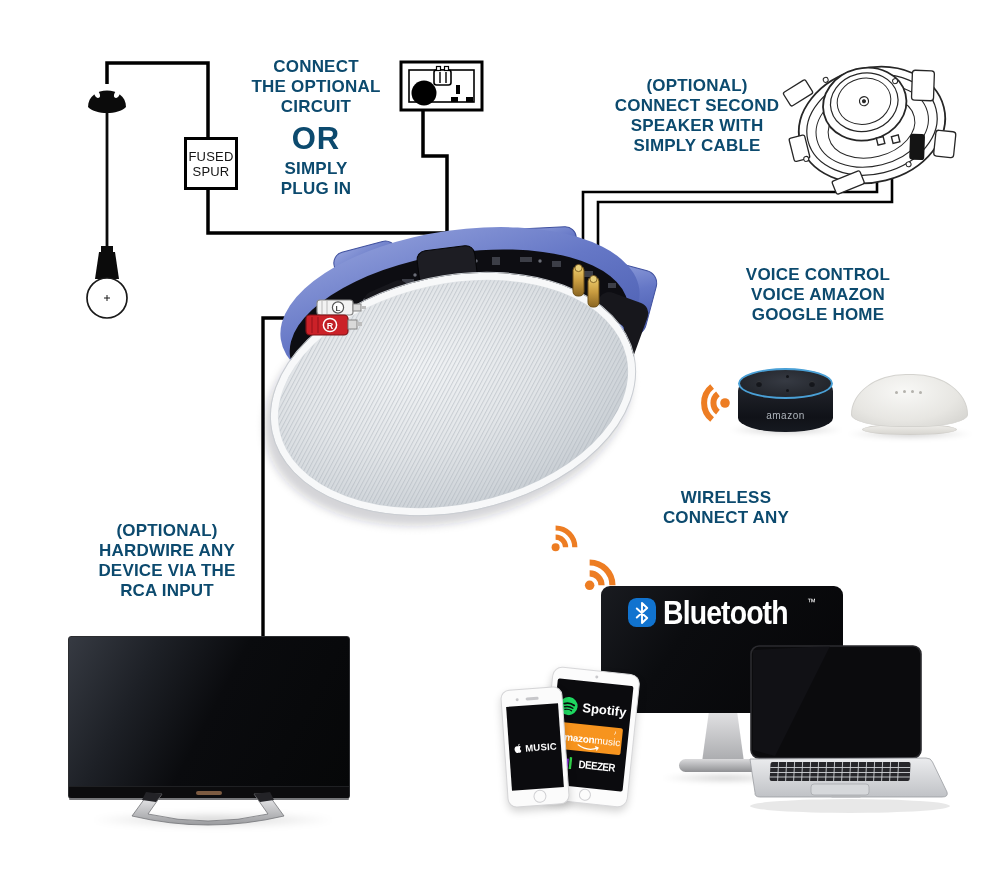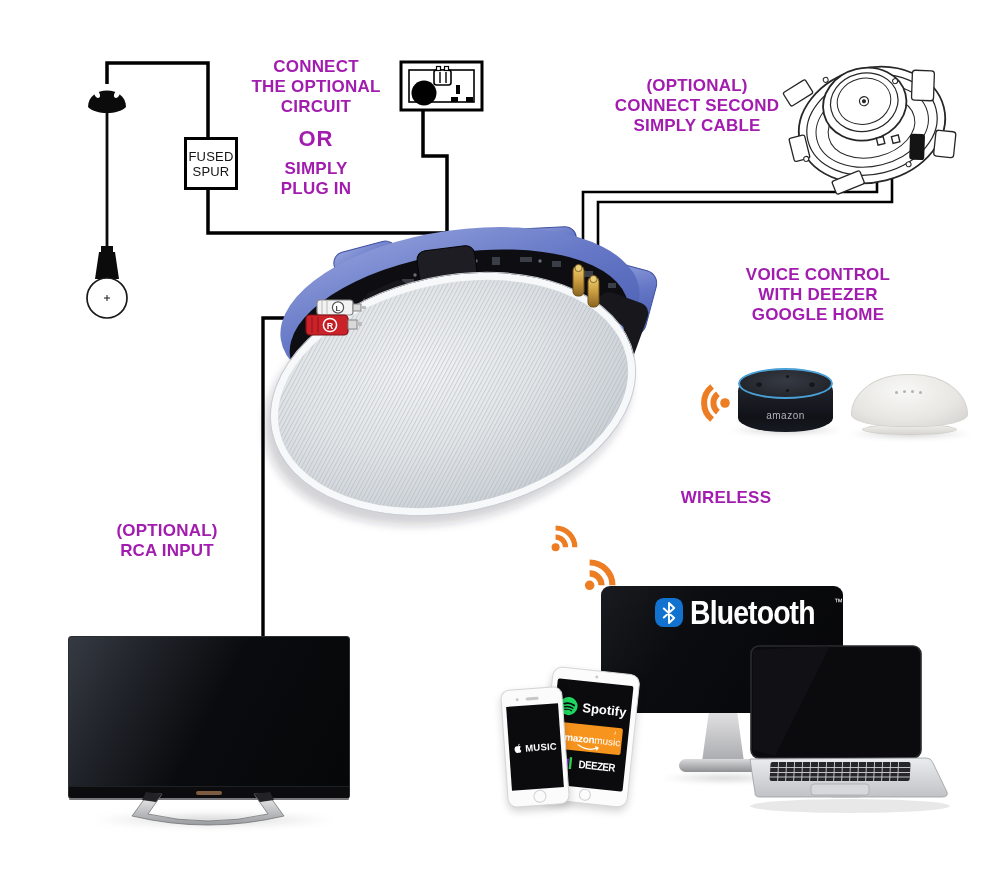--- a/index.html
+++ b/index.html
@@ -2,22 +2,22 @@
 <html><head>
 <meta charset="utf-8">
 <style>
   html,body{margin:0;padding:0;background:#fff;}
   #canvas{position:relative;width:1000px;height:869px;background:#fff;overflow:hidden;
           font-family:"Liberation Sans",sans-serif;}
   .abs{position:absolute;}
   svg{display:block;}
   
   .cap{position:absolute;width:220px;text-align:center;font-weight:bold;
-       font-size:17px;line-height:20px;letter-spacing:.2px;color:#a21caf;}
-  .cap .or{font-size:22px;line-height:32px;letter-spacing:1px;margin:6px 0 4px;}
+       font-size:17px;line-height:20px;letter-spacing:.2px;color:#0c4a6e;}
+  .cap .or{font-size:31px;line-height:32px;letter-spacing:1px;margin:6px 0 4px;}
   
   .fused{position:absolute;left:184px;top:137px;width:48px;height:47px;background:#fff;
          border:3px solid #000;display:flex;flex-direction:column;align-items:center;
          justify-content:center;font-size:13px;line-height:15px;color:#151515;
          letter-spacing:.2px;z-index:2;}
   
   .wifi{position:absolute;}
   
   .tv{left:68px;top:636px;width:280px;height:161px;z-index:3;
       background:linear-gradient(118deg,#363a42 0%,#1d2026 26%,#0a0b0e 50%,#060708 100%);
@@ -27,21 +27,21 @@
   .tv-logo{position:absolute;left:50%;bottom:3px;width:26px;height:4px;margin-left:-13px;
            background:#7c5b41;border-radius:2px;}
   .tv-edge{position:absolute;left:0;right:0;bottom:-2px;height:2px;background:#76777a;border-radius:1px;}
   .tv-shadow{left:88px;top:812px;width:250px;height:16px;z-index:2;border-radius:50%;
              background:radial-gradient(ellipse,rgba(0,0,0,.18),rgba(0,0,0,0) 70%);filter:blur(3px);}
   
   .imac-screen{left:601px;top:586px;width:242px;height:127px;z-index:3;
       background:linear-gradient(125deg,#191b20 0%,#0b0c0f 35%,#060608 100%);
       border-radius:9px 9px 4px 4px;}
   .bt-row{position:absolute;left:0;right:0;top:12px;display:flex;align-items:flex-start;
-          justify-content:flex-end;gap:7px;}
+          justify-content:center;gap:7px;}
   .bt-badge{width:28px;height:29px;border-radius:30%;background:#1173cf;display:flex;
             align-items:center;justify-content:center;}
   .bt-word{color:#fff;font-weight:bold;font-size:33px;line-height:30px;letter-spacing:-1px;
            display:inline-block;transform:scaleX(.86);transform-origin:left top;}
   .bt-tm{color:#fff;font-size:9px;line-height:9px;margin-left:-8px;}
   .imac-neck{left:702px;top:713px;width:42px;height:49px;z-index:2;
       clip-path:polygon(16% 0,84% 0,100% 100%,0 100%);
       background:linear-gradient(#e0e0e2,#a9aaad);}
   .imac-base{left:679px;top:759px;width:88px;height:13px;z-index:3;border-radius:7px;
       background:linear-gradient(#dadadc,#8f9093);}
@@ -272,35 +272,39 @@
   </div>
 
   <div class="fused">
     <div>FUSED</div>
     <div>SPUR</div>
   </div>
 
   <div class="cap" style="left:587px;top:76px;z-index:2">
     <div>(OPTIONAL)</div>
     <div>CONNECT SECOND</div>
+    <div>SPEAKER WITH</div>
     <div>SIMPLY CABLE</div>
   </div>
 
   <div class="cap" style="left:708px;top:265px;z-index:2">
     <div>VOICE CONTROL</div>
-    <div>WITH DEEZER</div>
+    <div>VOICE AMAZON</div>
     <div>GOOGLE HOME</div>
   </div>
 
   <div class="cap" style="left:616px;top:488px;z-index:2">
     <div>WIRELESS</div>
+    <div>CONNECT ANY</div>
   </div>
 
   <div class="cap" style="left:57px;top:521px;z-index:2">
     <div>(OPTIONAL)</div>
+    <div>HARDWIRE ANY</div>
+    <div>DEVICE VIA THE</div>
     <div>RCA INPUT</div>
   </div>
 
   <div class="wifi" style="left:697px;top:380px;z-index:3">
     <svg width="34" height="46" viewBox="0 0 34 46">
       <g stroke="#ED7D23" fill="none" stroke-width="6">
         <path d="M20.9 13.9 A11.5 11.5 0 0 0 20.9 32.1"></path>
         <path d="M15.1 6.5 A21 21 0 0 0 15.1 39.5"></path>
       </g>
       <circle cx="28" cy="23" r="4.8" fill="#ED7D23"></circle>

